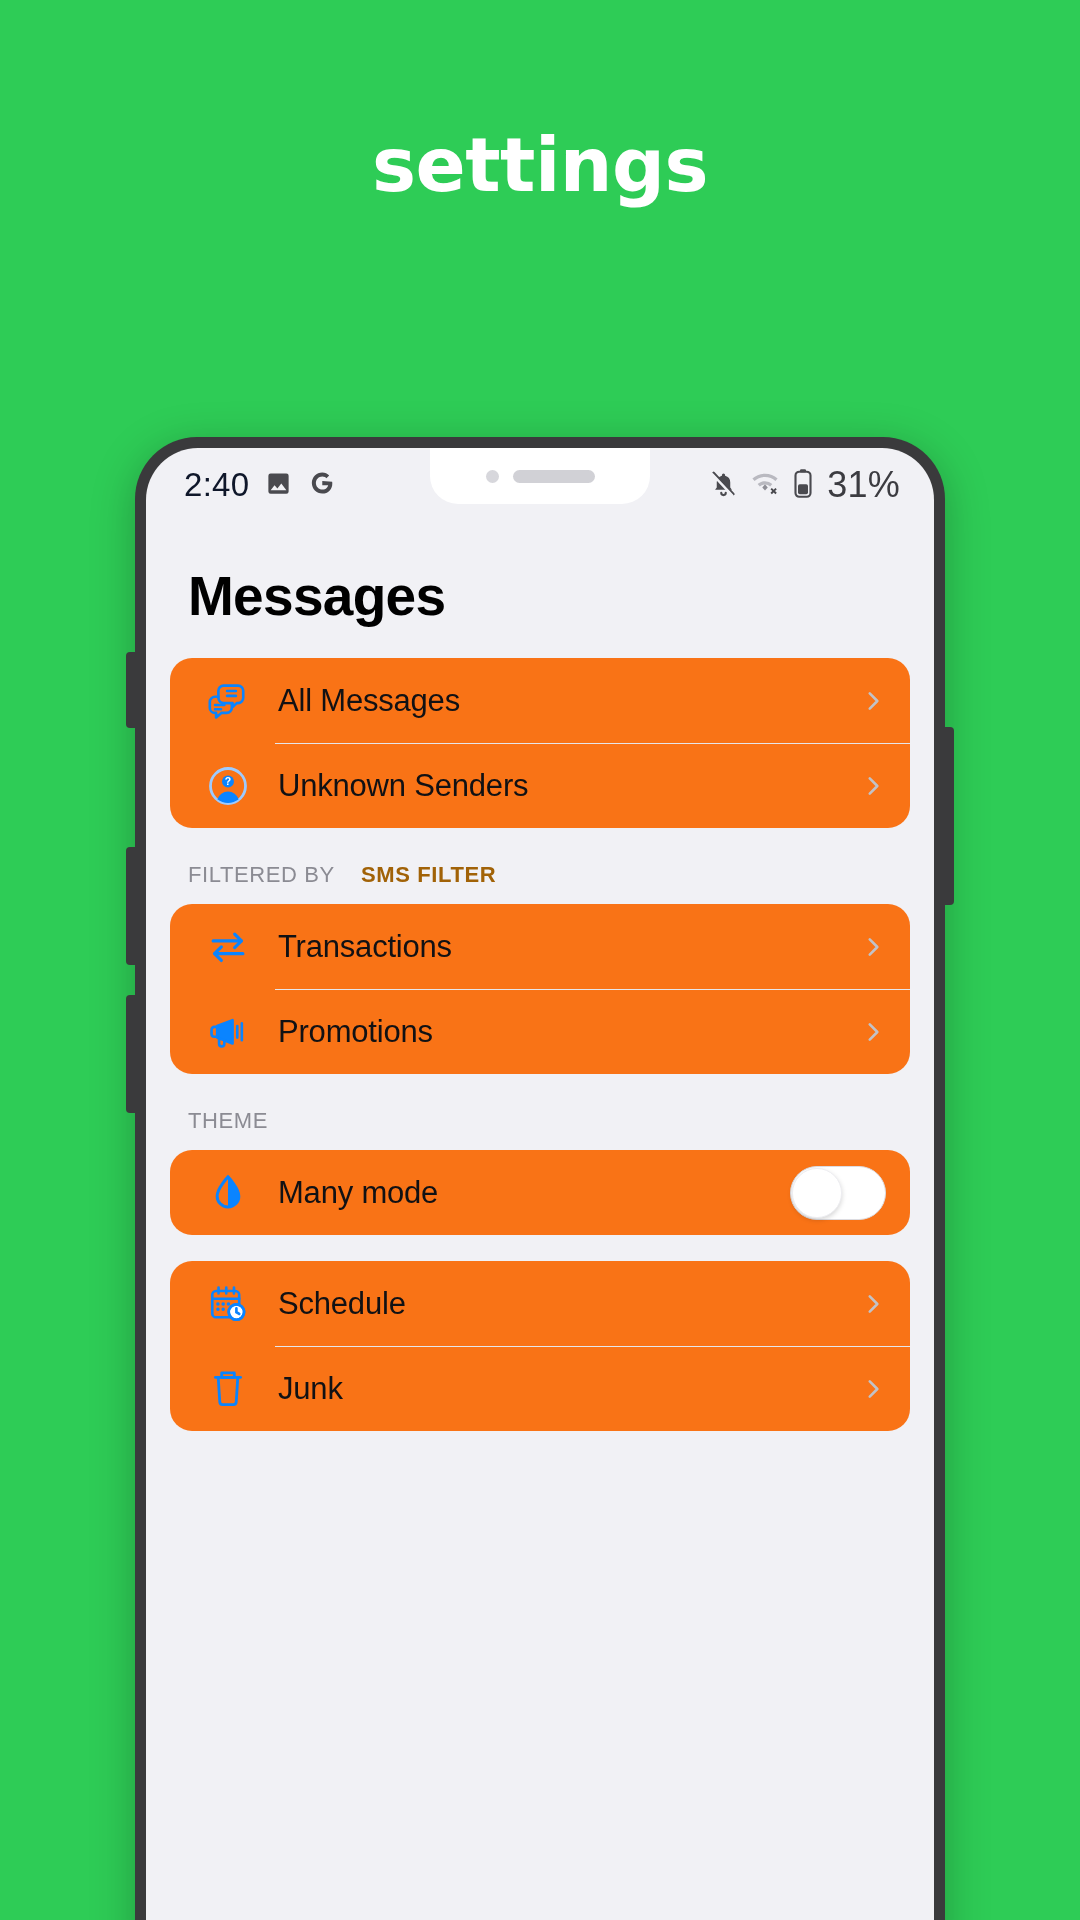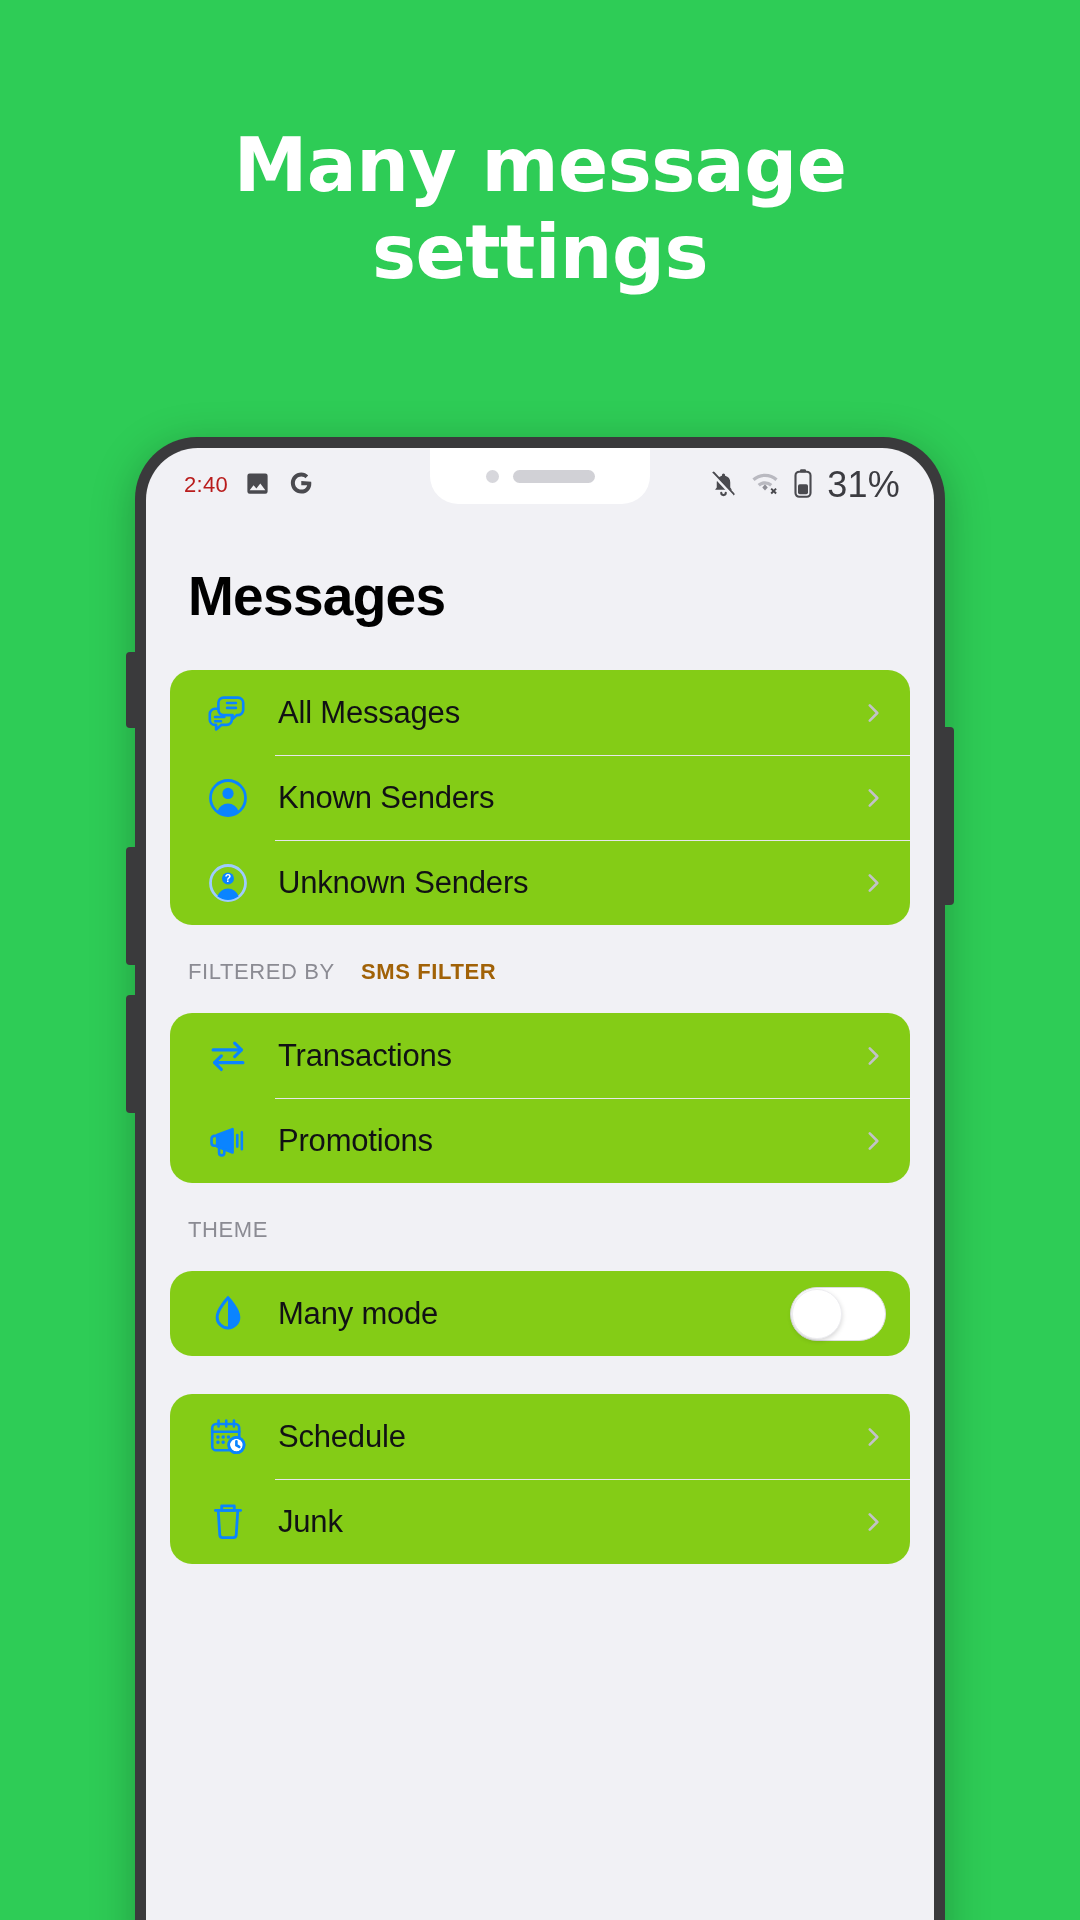--- a/index.html
+++ b/index.html
@@ -71,21 +71,21 @@
   .statusbar {
     position:relative;
     height:74px;
     display:flex;
     align-items:center;
     padding:0 34px 0 38px;
     color:#4a4a4f;
   }
   .sb-left { display:flex; align-items:center; gap:16px; }
   .sb-time {
-    font-size:22px; font-weight:500; color:#b91c1c;
+    font-size:33px; font-weight:500; color:#0f172a;
     letter-spacing:0.3px;
   }
   .sb-right {
     margin-left:auto;
     display:flex; align-items:center; gap:14px;
   }
   .sb-battery-text {
     font-size:36px; font-weight:500; color:#3c3c41;
     letter-spacing:0.2px;
   }
@@ -114,23 +114,23 @@
   .page-title {
     font-size:55px;
     font-weight:700;
     color:#000;
     padding:42px 0 30px 18px;
     letter-spacing:-0.7px;
     font-family:"Liberation Sans", sans-serif;
   }
 
   .card {
-    background:#84cc16;
+    background:#f97316;
     border-radius:22px;
-    margin:12px 0 0 0;
+    margin:0 0 0 0;
     overflow:hidden;
   }
   .row {
     display:flex;
     align-items:center;
     height:85px;
     padding:0 24px 0 30px;
     position:relative;
   }
   .row + .row::before {
@@ -184,21 +184,20 @@
     border-radius:50%;
     background:#ffffff;
     box-shadow:0 2px 5px rgba(0,0,0,0.17);
     border:1px solid #ededf1;
   }
 </style>
 </head>
 <body>
 
 <div class="headline">
-  <div>Many message</div>
   <div>settings</div>
 </div>
 
 <div class="phone-wrap">
   <div class="phone-frame">
     <div class="side-btn b1"></div>
     <div class="side-btn b2"></div>
     <div class="side-btn b3"></div>
     <div class="side-btn-right"></div>
 
@@ -268,35 +267,20 @@
               </svg>
             </span>
             <span class="row-label">All Messages</span>
             <span class="chev">
               <svg width="26" height="26" viewBox="0 0 24 24" fill="none" stroke="#c2c2c7" stroke-width="2.4" stroke-linecap="round" stroke-linejoin="round">
                   <path d="M9 5l7 7-7 7"></path>
                 </svg>
             </span>
           </div>
 
-          <div class="row">
-            <span class="row-icon">
-              <svg width="42" height="42" viewBox="0 0 24 24">
-                <circle cx="12" cy="12" r="10" fill="none" stroke="#0a84ff" stroke-width="1.6"></circle>
-                <circle cx="12" cy="9.4" r="3.2" fill="#0a84ff"></circle>
-                <path d="M5.9 19.6a6.4 6.4 0 0 1 12.2 0 9.9 9.9 0 0 1-12.2 0z" fill="#0a84ff"></path>
-              </svg>
-            </span>
-            <span class="row-label">Known Senders</span>
-            <span class="chev">
-              <svg width="26" height="26" viewBox="0 0 24 24" fill="none" stroke="#c2c2c7" stroke-width="2.4" stroke-linecap="round" stroke-linejoin="round">
-                  <path d="M9 5l7 7-7 7"></path>
-                </svg>
-            </span>
-          </div>
 
           <div class="row">
             <span class="row-icon">
               <svg width="42" height="42" viewBox="0 0 24 24">
                 <circle cx="12" cy="12" r="10" fill="none" stroke="#9ecbff" stroke-width="1.6"></circle>
                 <circle cx="12" cy="9.4" r="3.4" fill="#0a84ff"></circle>
                 <path d="M5.9 19.6a6.4 6.4 0 0 1 12.2 0 9.9 9.9 0 0 1-12.2 0z" fill="#0a84ff"></path>
                 <text x="12" y="11.3" font-size="6" font-family="Liberation Sans, sans-serif" font-weight="700" fill="#ffffff" text-anchor="middle">?</text>
               </svg>
             </span>

